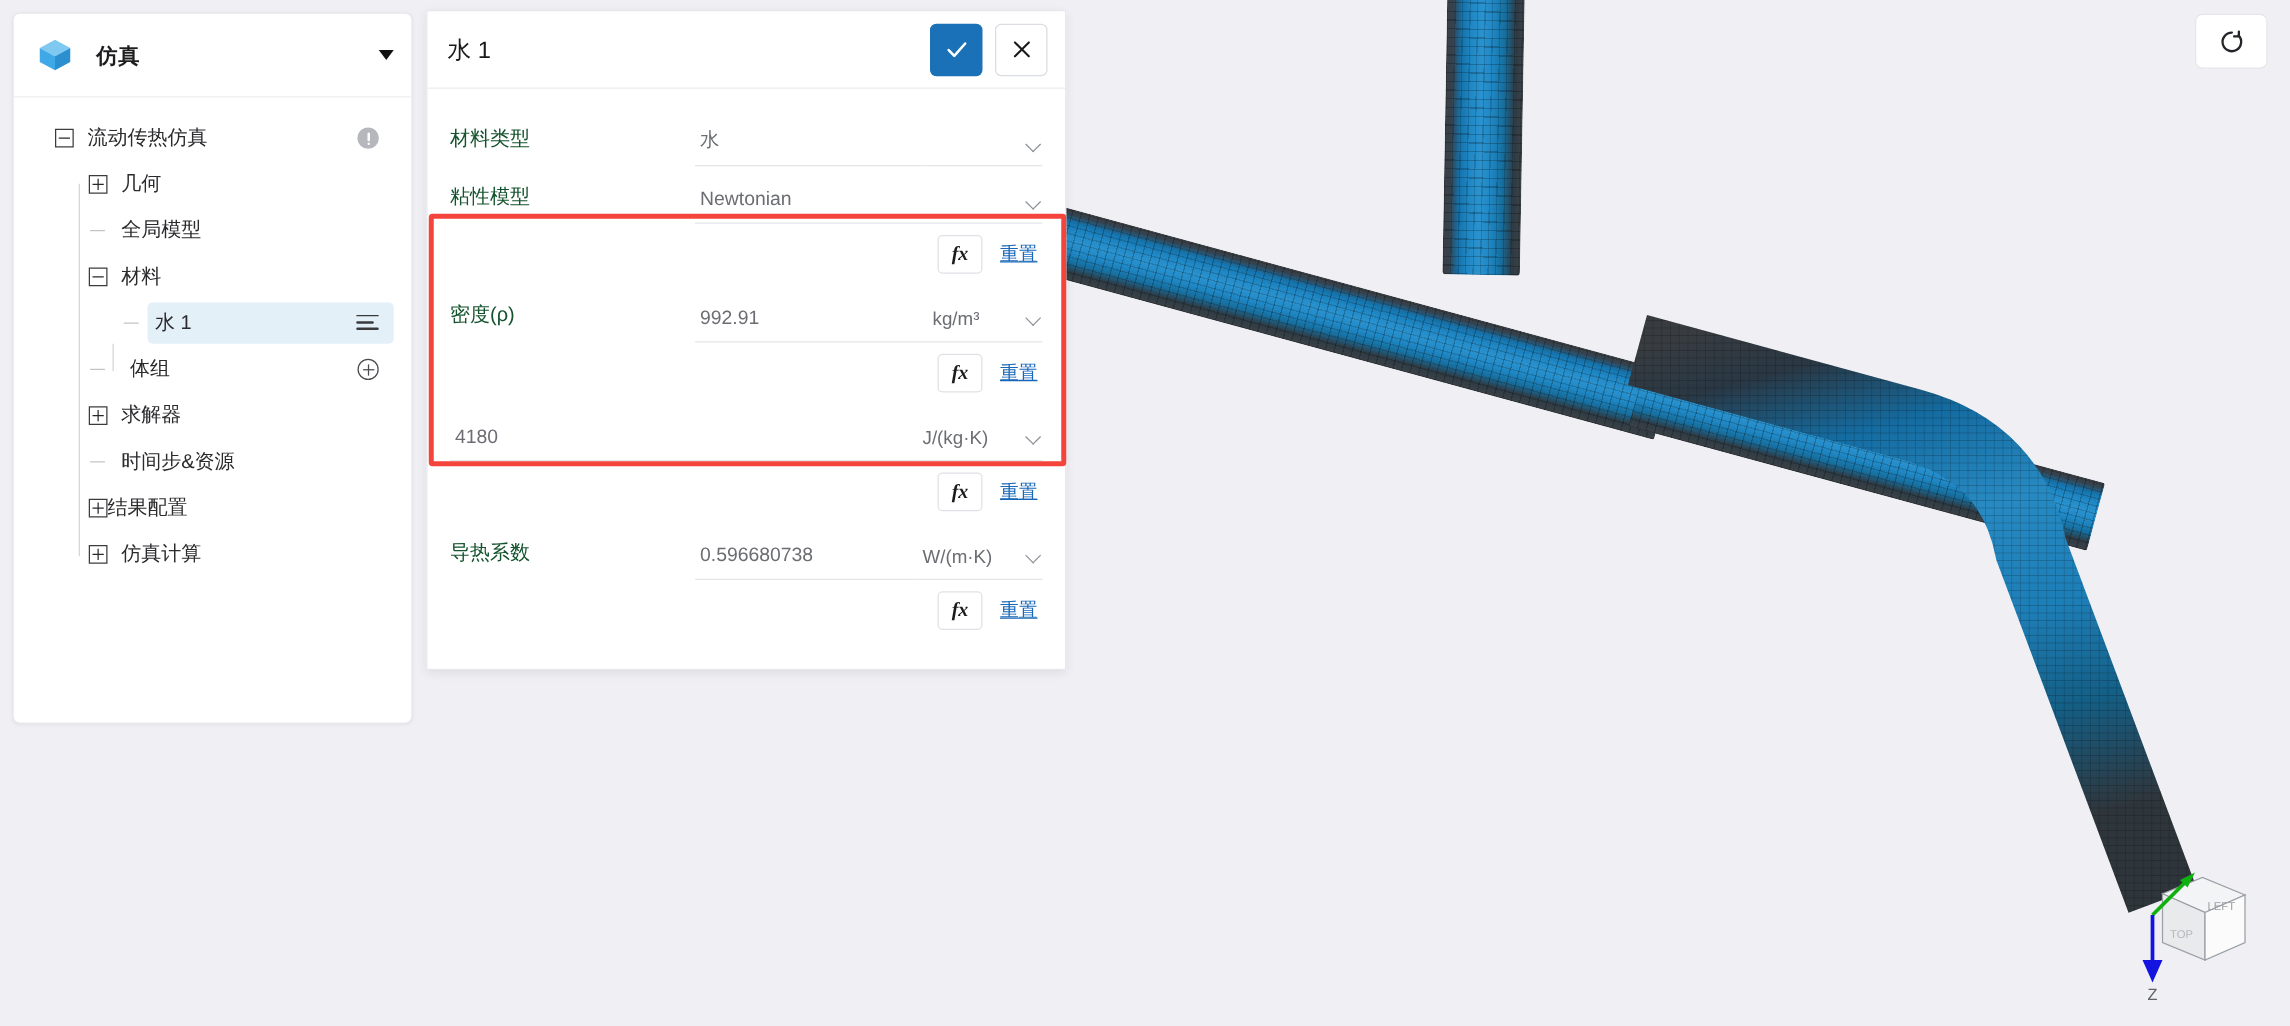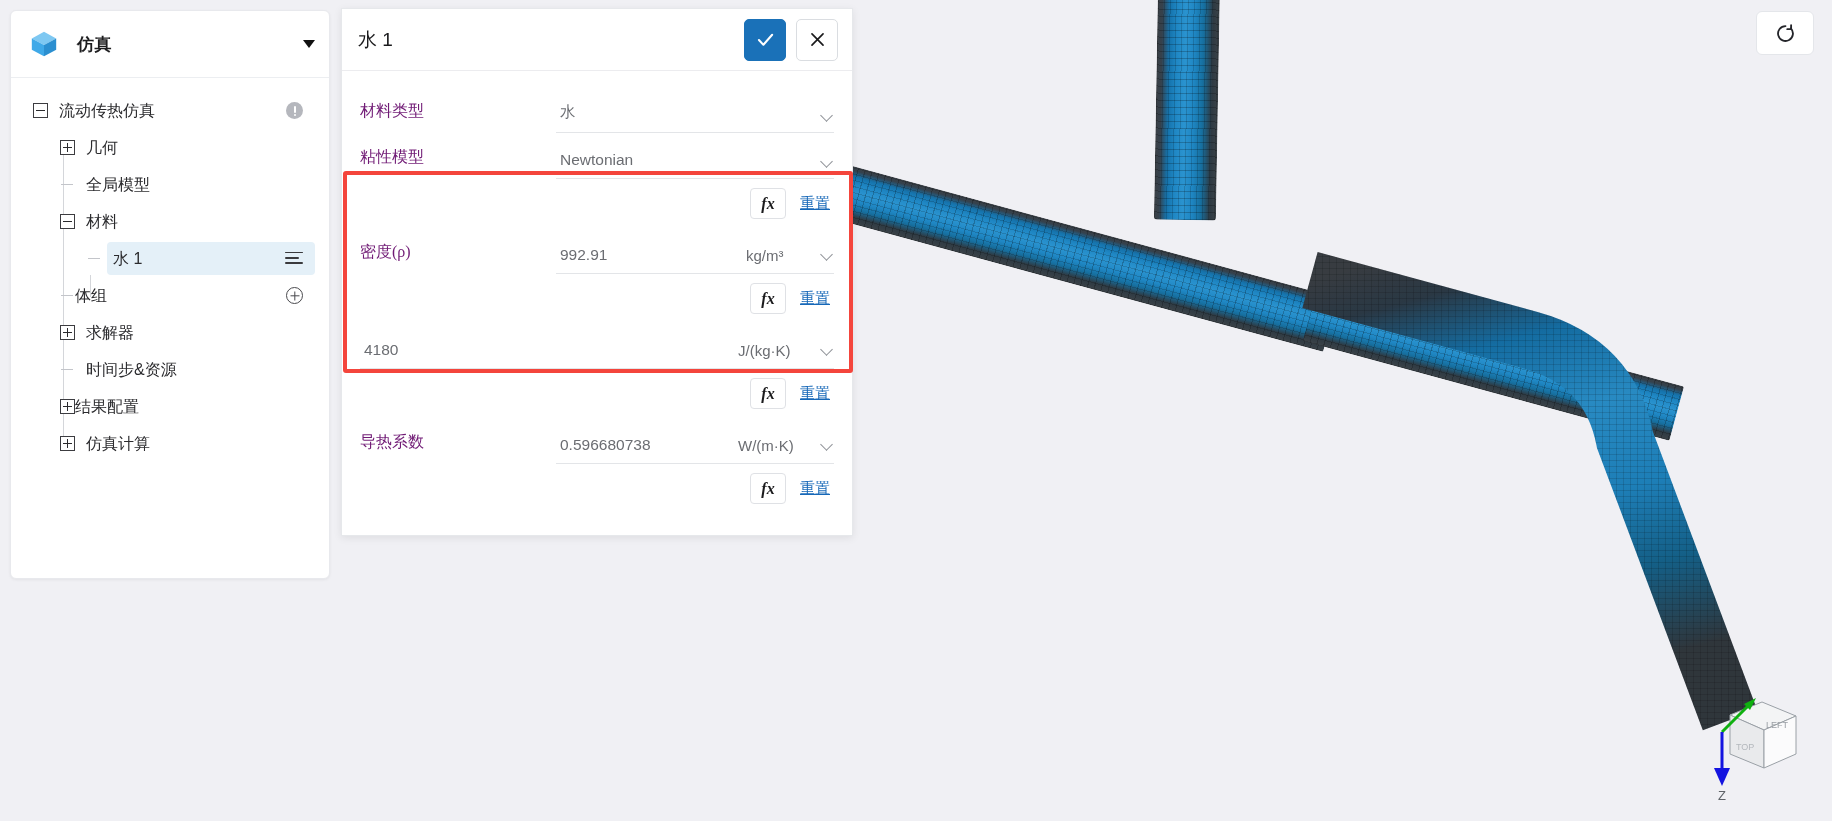--- a/index.html
+++ b/index.html
@@ -108,21 +108,21 @@
     letter-spacing: .5px;
   }
   #sidebar-header .caret {
     margin-left: auto;
     width: 0; height: 0;
     border-left: 6px solid transparent;
     border-right: 6px solid transparent;
     border-top: 8px solid #111;
   }
   #tree {
-    padding: 14px 0 20px 4px;
+    padding: 14px 0 20px 15px;
     min-height: 500px;
     position: relative;
   }
   .tree-row {
     display: flex; align-items: center;
     height: 37px;
     position: relative;
     cursor: pointer;
     font-size: 16px;
     color: #2b2b2e;
@@ -251,23 +251,22 @@
     position: relative;
   }
   .field-row {
     display: flex; align-items: flex-end;
     height: 46px;
   }
   .field-label {
     width: 196px;
     flex: none;
     font-size: 16px;
-    color: #701a75;
+    color: #14532d;
     padding-bottom: 11px;
-    font-family: Liberation Serif, serif;
   }
   .field-input {
     flex: 1;
     border-bottom: 1px solid #e3e5e8;
     padding: 0 4px 9px 4px;
     font-size: 15.5px;
     color: #6b6d72;
     cursor: text;
     min-width: 0;
     overflow: hidden;
@@ -447,21 +446,21 @@
                 <span></span>
                 <span></span>
               </span>
             </span>
           </div>
         </div>
         <div class="tree-row">
           <div class="row-inner">
             <div style="width: 45px; flex: 0 0 auto;"></div>
             <span class="elbow" style="position: relative; z-index: 2;"></span>
-            <span class="label" style="margin-left: 0; position: relative; z-index: 2; text-align: right;">体组</span>
+            <span class="label" style="margin-left: 18px; position: relative; z-index: 2; text-align: right;">体组</span>
             <span class="row-action">
               <span class="plus-circle"></span>
             </span>
           </div>
         </div>
         <div class="tree-row">
           <div class="row-inner">
             <div style="width: 45px; flex: 0 0 auto;"></div>
             <span class="toggle plus" style="position: relative; z-index: 2;"></span>
             <span class="label" style="margin-left: 11px; position: relative; z-index: 2;">求解器</span>

